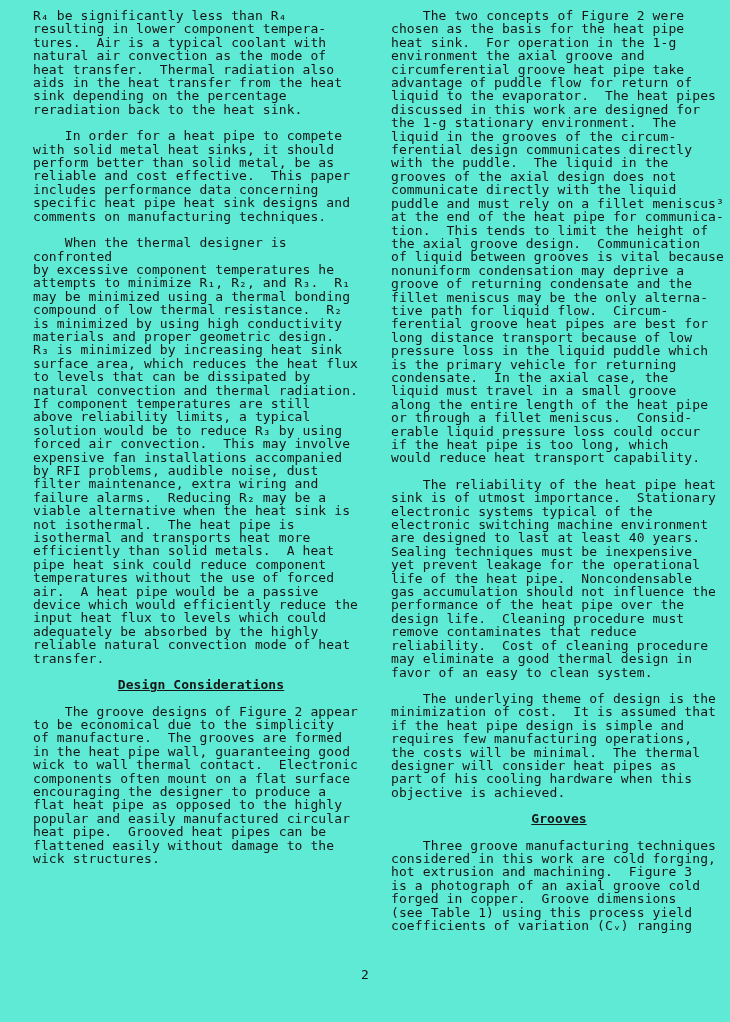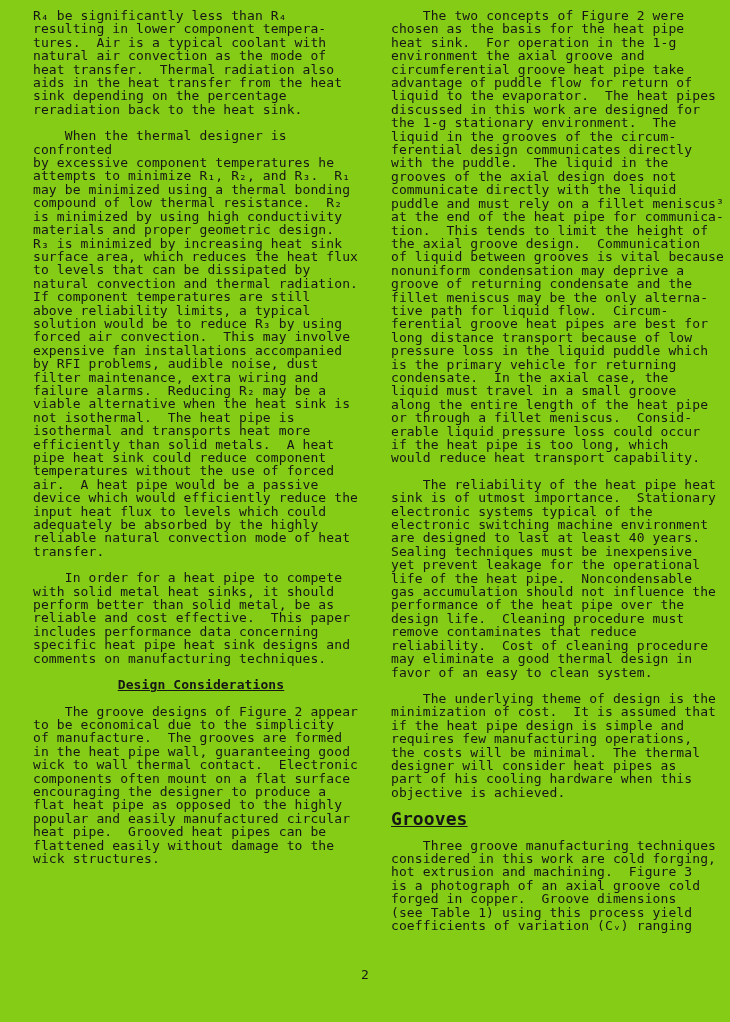--- a/index.html
+++ b/index.html
@@ -4,21 +4,21 @@
 <style>
   html, body {
     margin: 0;
     padding: 0;
     background: #e8e8e8;
   }
   .page {
     position: relative;
     width: 730px;
     height: 1022px;
-    background: #84cc16;
+    background: #5eead4;
     color: #161616;
     font-family: "DejaVu Sans Mono", "Liberation Mono", monospace;
     font-size: 13px;
     line-height: 13.4px;
     overflow: hidden;
     box-sizing: border-box;
     padding: 9px 4px 0 33px;
   }
   .columns {
     display: flex;
@@ -36,23 +36,23 @@
   .heading {
     margin: 4px 0 13px 0;
     font-size: 13px;
     font-weight: bold;
     text-align: center;
     text-decoration: underline;
     letter-spacing: 0.1px;
   }
   .subheading {
     margin: 0 0 13px 0;
-    font-size: 18px;
+    font-size: 13px;
     font-weight: bold;
-    text-align: left;
+    text-align: center;
     text-decoration: underline;
     letter-spacing: 0.1px;
   }
   .page-number {
     position: absolute;
     top: 968px;
     left: 0;
     width: 730px;
     text-align: center;
     font-size: 13px;
@@ -66,20 +66,27 @@
 
     <div class="col">
       <p class="para">R₄ be significantly less than R₄
 resulting in lower component tempera-
 tures.  Air is a typical coolant with
 natural air convection as the mode of
 heat transfer.  Thermal radiation also
 aids in the heat transfer from the heat
 sink depending on the percentage
 reradiation back to the heat sink.</p>
+      <p class="para">    In order for a heat pipe to compete
+with solid metal heat sinks, it should
+perform better than solid metal, be as
+reliable and cost effective.  This paper
+includes performance data concerning
+specific heat pipe heat sink designs and
+comments on manufacturing techniques.</p>
       <p class="para">    When the thermal designer is confronted
 by excessive component temperatures he
 attempts to minimize R₁, R₂, and R₃.  R₁
 may be minimized using a thermal bonding
 compound of low thermal resistance.  R₂
 is minimized by using high conductivity
 materials and proper geometric design.
 R₃ is minimized by increasing heat sink
 surface area, which reduces the heat flux
 to levels that can be dissipated by
@@ -97,27 +104,20 @@
 isothermal and transports heat more
 efficiently than solid metals.  A heat
 pipe heat sink could reduce component
 temperatures without the use of forced
 air.  A heat pipe would be a passive
 device which would efficiently reduce the
 input heat flux to levels which could
 adequately be absorbed by the highly
 reliable natural convection mode of heat
 transfer.</p>
-      <p class="para">    In order for a heat pipe to compete
-with solid metal heat sinks, it should
-perform better than solid metal, be as
-reliable and cost effective.  This paper
-includes performance data concerning
-specific heat pipe heat sink designs and
-comments on manufacturing techniques.</p>
       <h2 class="heading">Design Considerations</h2>
       <p class="para">    The groove designs of Figure 2 appear
 to be economical due to the simplicity
 of manufacture.  The grooves are formed
 in the heat pipe wall, guaranteeing good
 wick to wall thermal contact.  Electronic
 components often mount on a flat surface
 encouraging the designer to produce a
 flat heat pipe as opposed to the highly
 popular and easily manufactured circular

